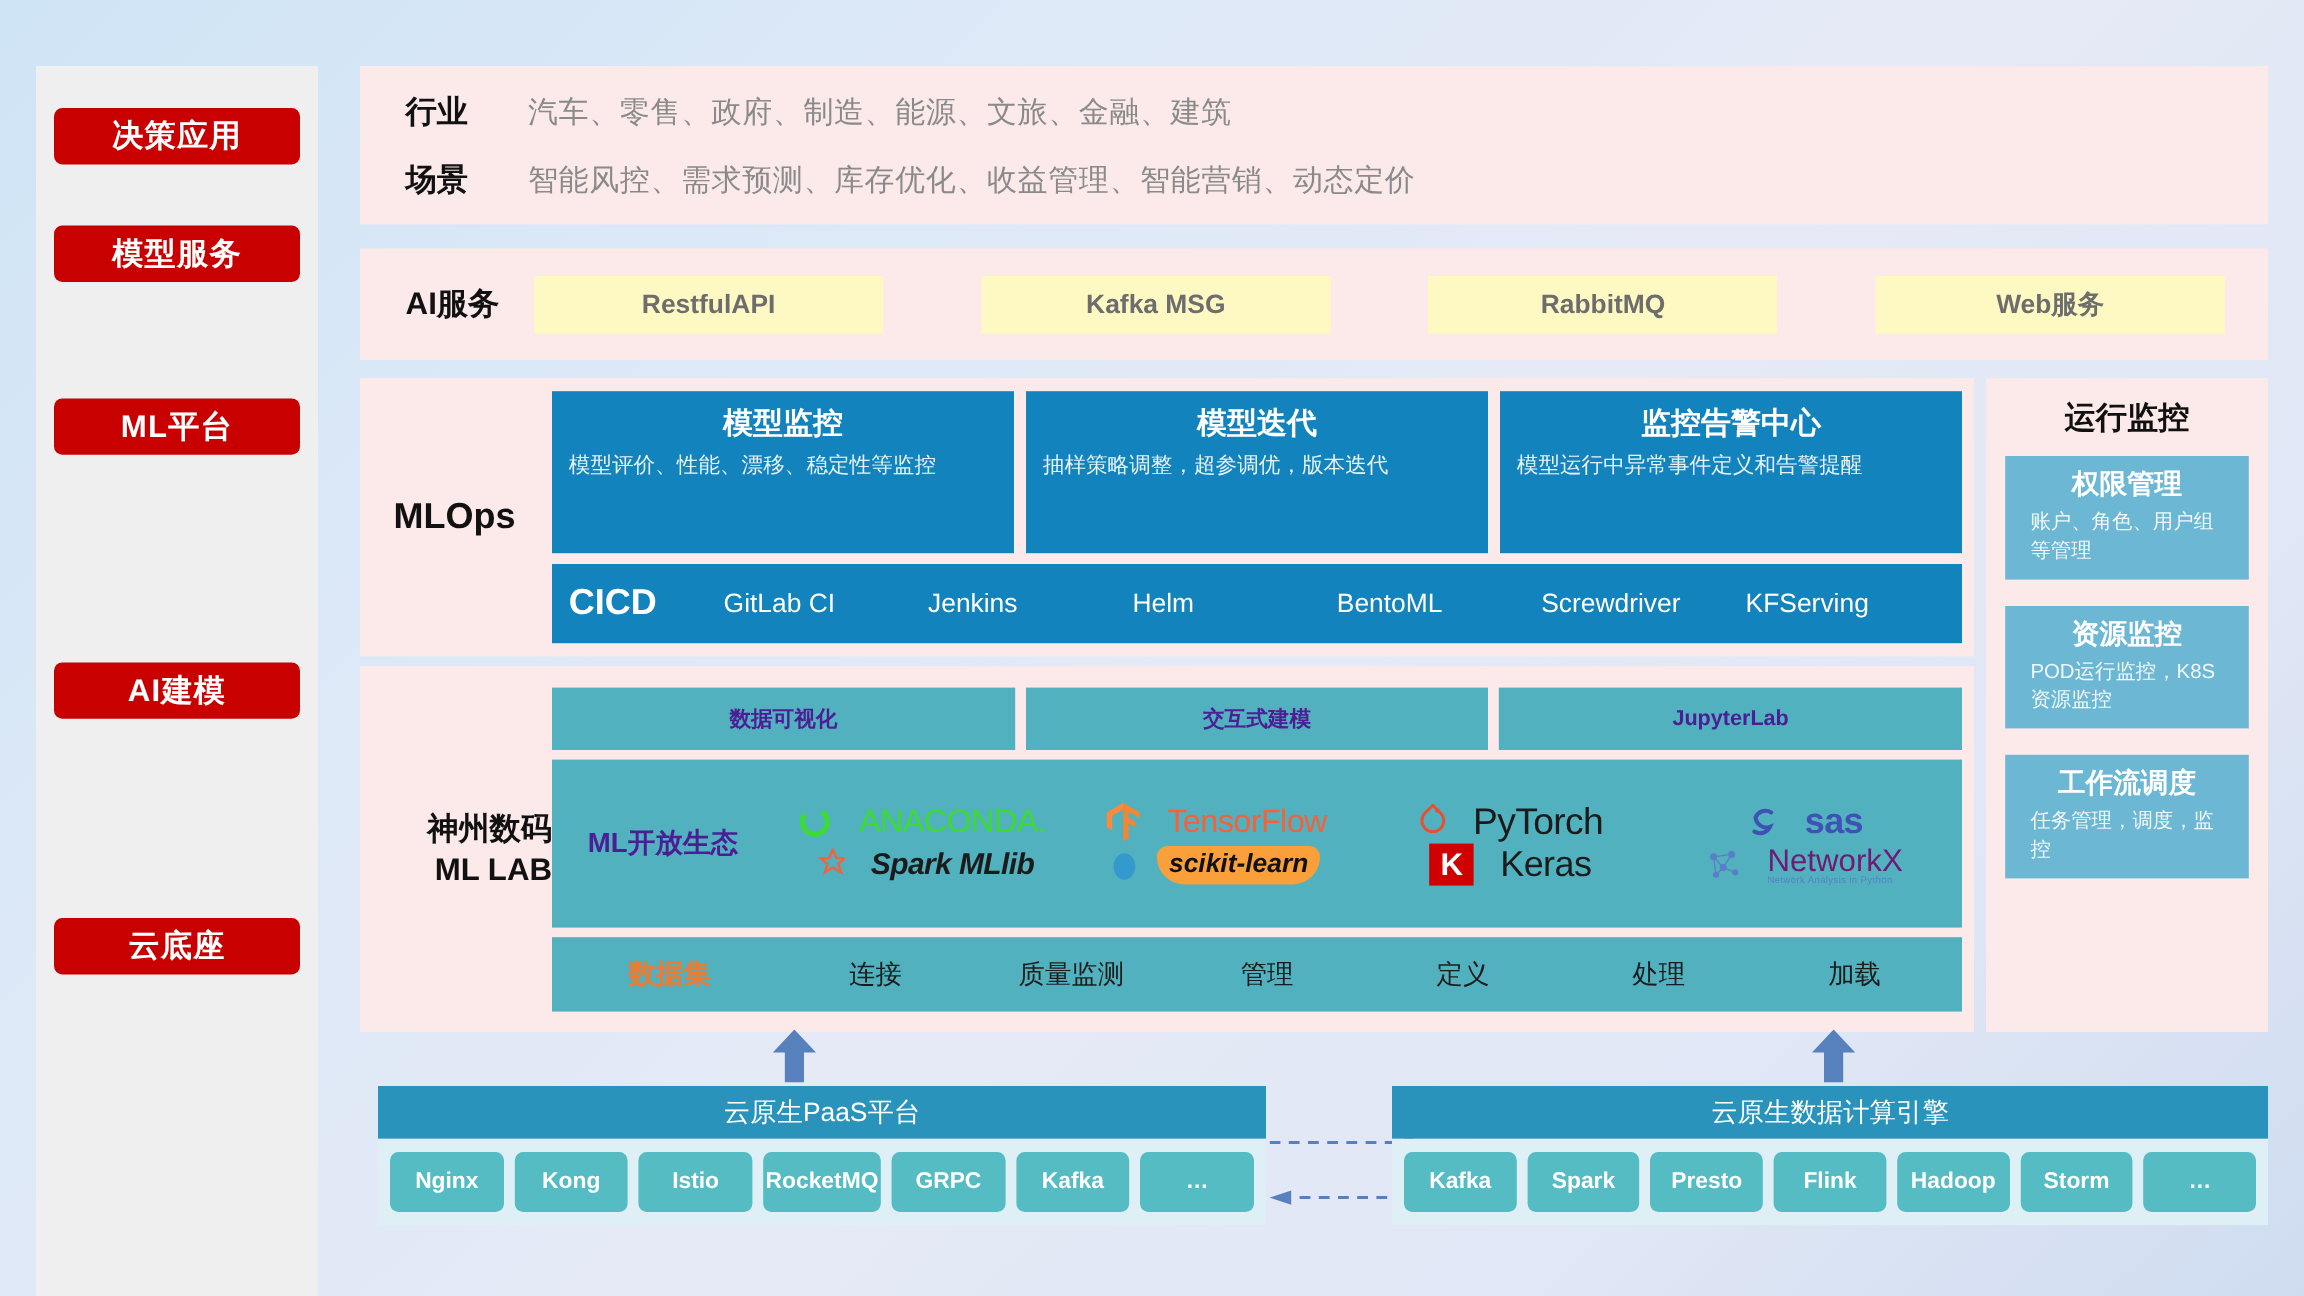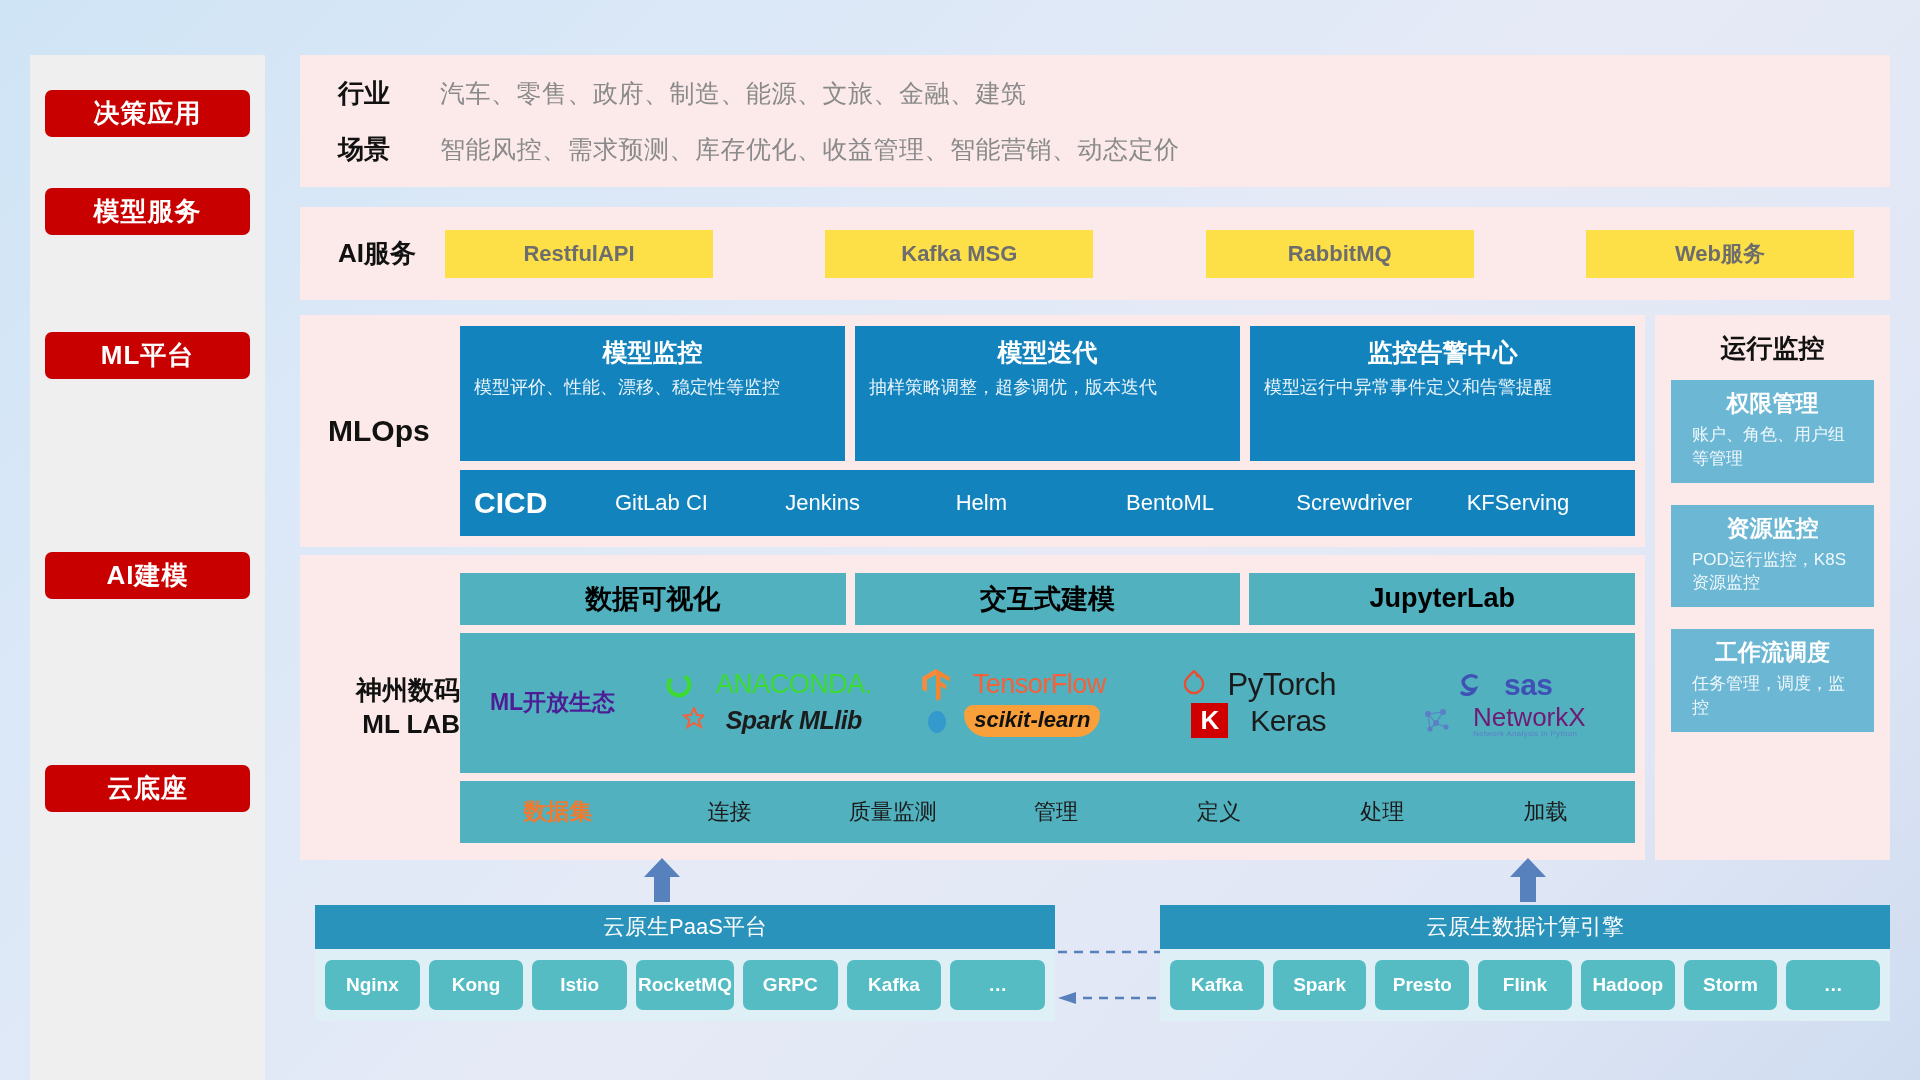--- a/index.html
+++ b/index.html
@@ -28,55 +28,55 @@
     display:flex; align-items:center; }
   .ind-row { display:flex; align-items:center; height:48px; }
   .ind-key { width:140px; font-size:26px; font-weight:bold; color:#111; padding-left:38px;}
   .ind-val { font-size:25px; color:#8a8a8a; letter-spacing:0.5px; }
   
   #band-svc { left:300px; top:207px; width:1590px; height:93px;
     display:flex; align-items:center; }
   #band-svc .svc-label { width:145px; padding-left:38px; font-size:26px; font-weight:bold; color:#111;}
   .svc-chips { flex:1; display:flex; gap:0; justify-content:space-between; padding-right:36px; }
   .svc-chip {
-    background:#fde047; color:#6d6d6d; font-size:22px; font-weight:bold;
-    width:268px; height:48px; display:flex; align-items:center; justify-content:center;
+    background:#fef9c3; color:#6d6d6d; font-size:22px; font-weight:bold;
+    width:291px; height:48px; display:flex; align-items:center; justify-content:center;
   }
   
   #band-mlops { left:300px; top:315px; width:1345px; height:232px;
     display:flex; align-items:center; }
   #mlops-label { width:160px; padding-left:28px; font-size:30px; font-weight:bold; color:#111; }
   #mlops-body { flex:1; padding-right:10px; }
   .mlops-cards { display:flex; gap:10px; }
   .mlops-card { flex:1; background:#1283bd; color:#fff; padding:10px 14px 14px; height:135px;}
   .mlops-card h4 { text-align:center; font-size:25px; font-weight:bold; margin-bottom:6px; }
   .mlops-card p  { font-size:18px; color:#e7f3fb; line-height:1.42; font-weight:400;}
   #cicd-bar { margin-top:9px; background:#1283bd; height:66px; display:flex;
-    align-items:center; color:#fff; padding:0 14px; gap:16px; }
+    align-items:center; color:#fff; padding:0 14px; gap:4px; }
   #cicd-bar .cicd-title { font-size:30px; font-weight:bold; width:125px; }
   #cicd-bar .cicd-item  { flex:1; font-size:22px; text-align:left;
     line-height:1.0; word-break:break-all; }
   
   #col-monitor { left:1655px; top:315px; width:235px; height:545px;
     padding:10px 16px; }
   #col-monitor .mtitle { font-size:26px; font-weight:bold; color:#111;
     text-align:center; margin:6px 0 14px; }
   .mcard { background:#6cb7d4; color:#fff; padding:8px 21px 12px; margin-bottom:22px; }
   .mcard h4 { text-align:center; font-size:23px; font-weight:bold; margin-bottom:4px; }
   .mcard p  { font-size:17px; line-height:1.4; color:#f0f8fc; }
   
   #band-lab { left:300px; top:555px; width:1345px; height:305px;
     display:flex; align-items:center; }
   #lab-label { width:160px; padding-left:20px; font-size:26px; font-weight:bold;
     color:#111; line-height:1.3;text-align:right; }
   #lab-body { flex:1; padding-right:10px; }
   .lab-tools { display:flex; gap:9px; }
   .lab-tool { flex:1; background:#51b1bf; height:52px; display:flex;
     align-items:center; justify-content:center;
-    color:#000000; font-size:27px; font-weight:bold; }
+    color:#4c1d95; font-size:18px; font-weight:bold; }
   #eco-row { margin-top:8px; background:#51b1bf; height:140px; display:flex; align-items:center; }
   #eco-label { width:185px; text-align:center; color:#4c1d95; font-size:23px; font-weight:bold;}
   #eco-logos { flex:1; display:grid; grid-template-columns:repeat(4,1fr);
     grid-template-rows:1fr 1fr; align-items:center; justify-items:center; padding-right:8px;}
   .logo { display:flex; align-items:center; gap:22px; }
   .logo-txt { font-size:27px; letter-spacing:-0.5px; }
   #ds-row { margin-top:8px; background:#51b1bf; height:62px; display:flex;
     align-items:center; padding:0 8px; }
   #ds-row .ds-title { width:180px; text-align:center; color:#f07a2e;
     font-size:23px; font-weight:bold; }

